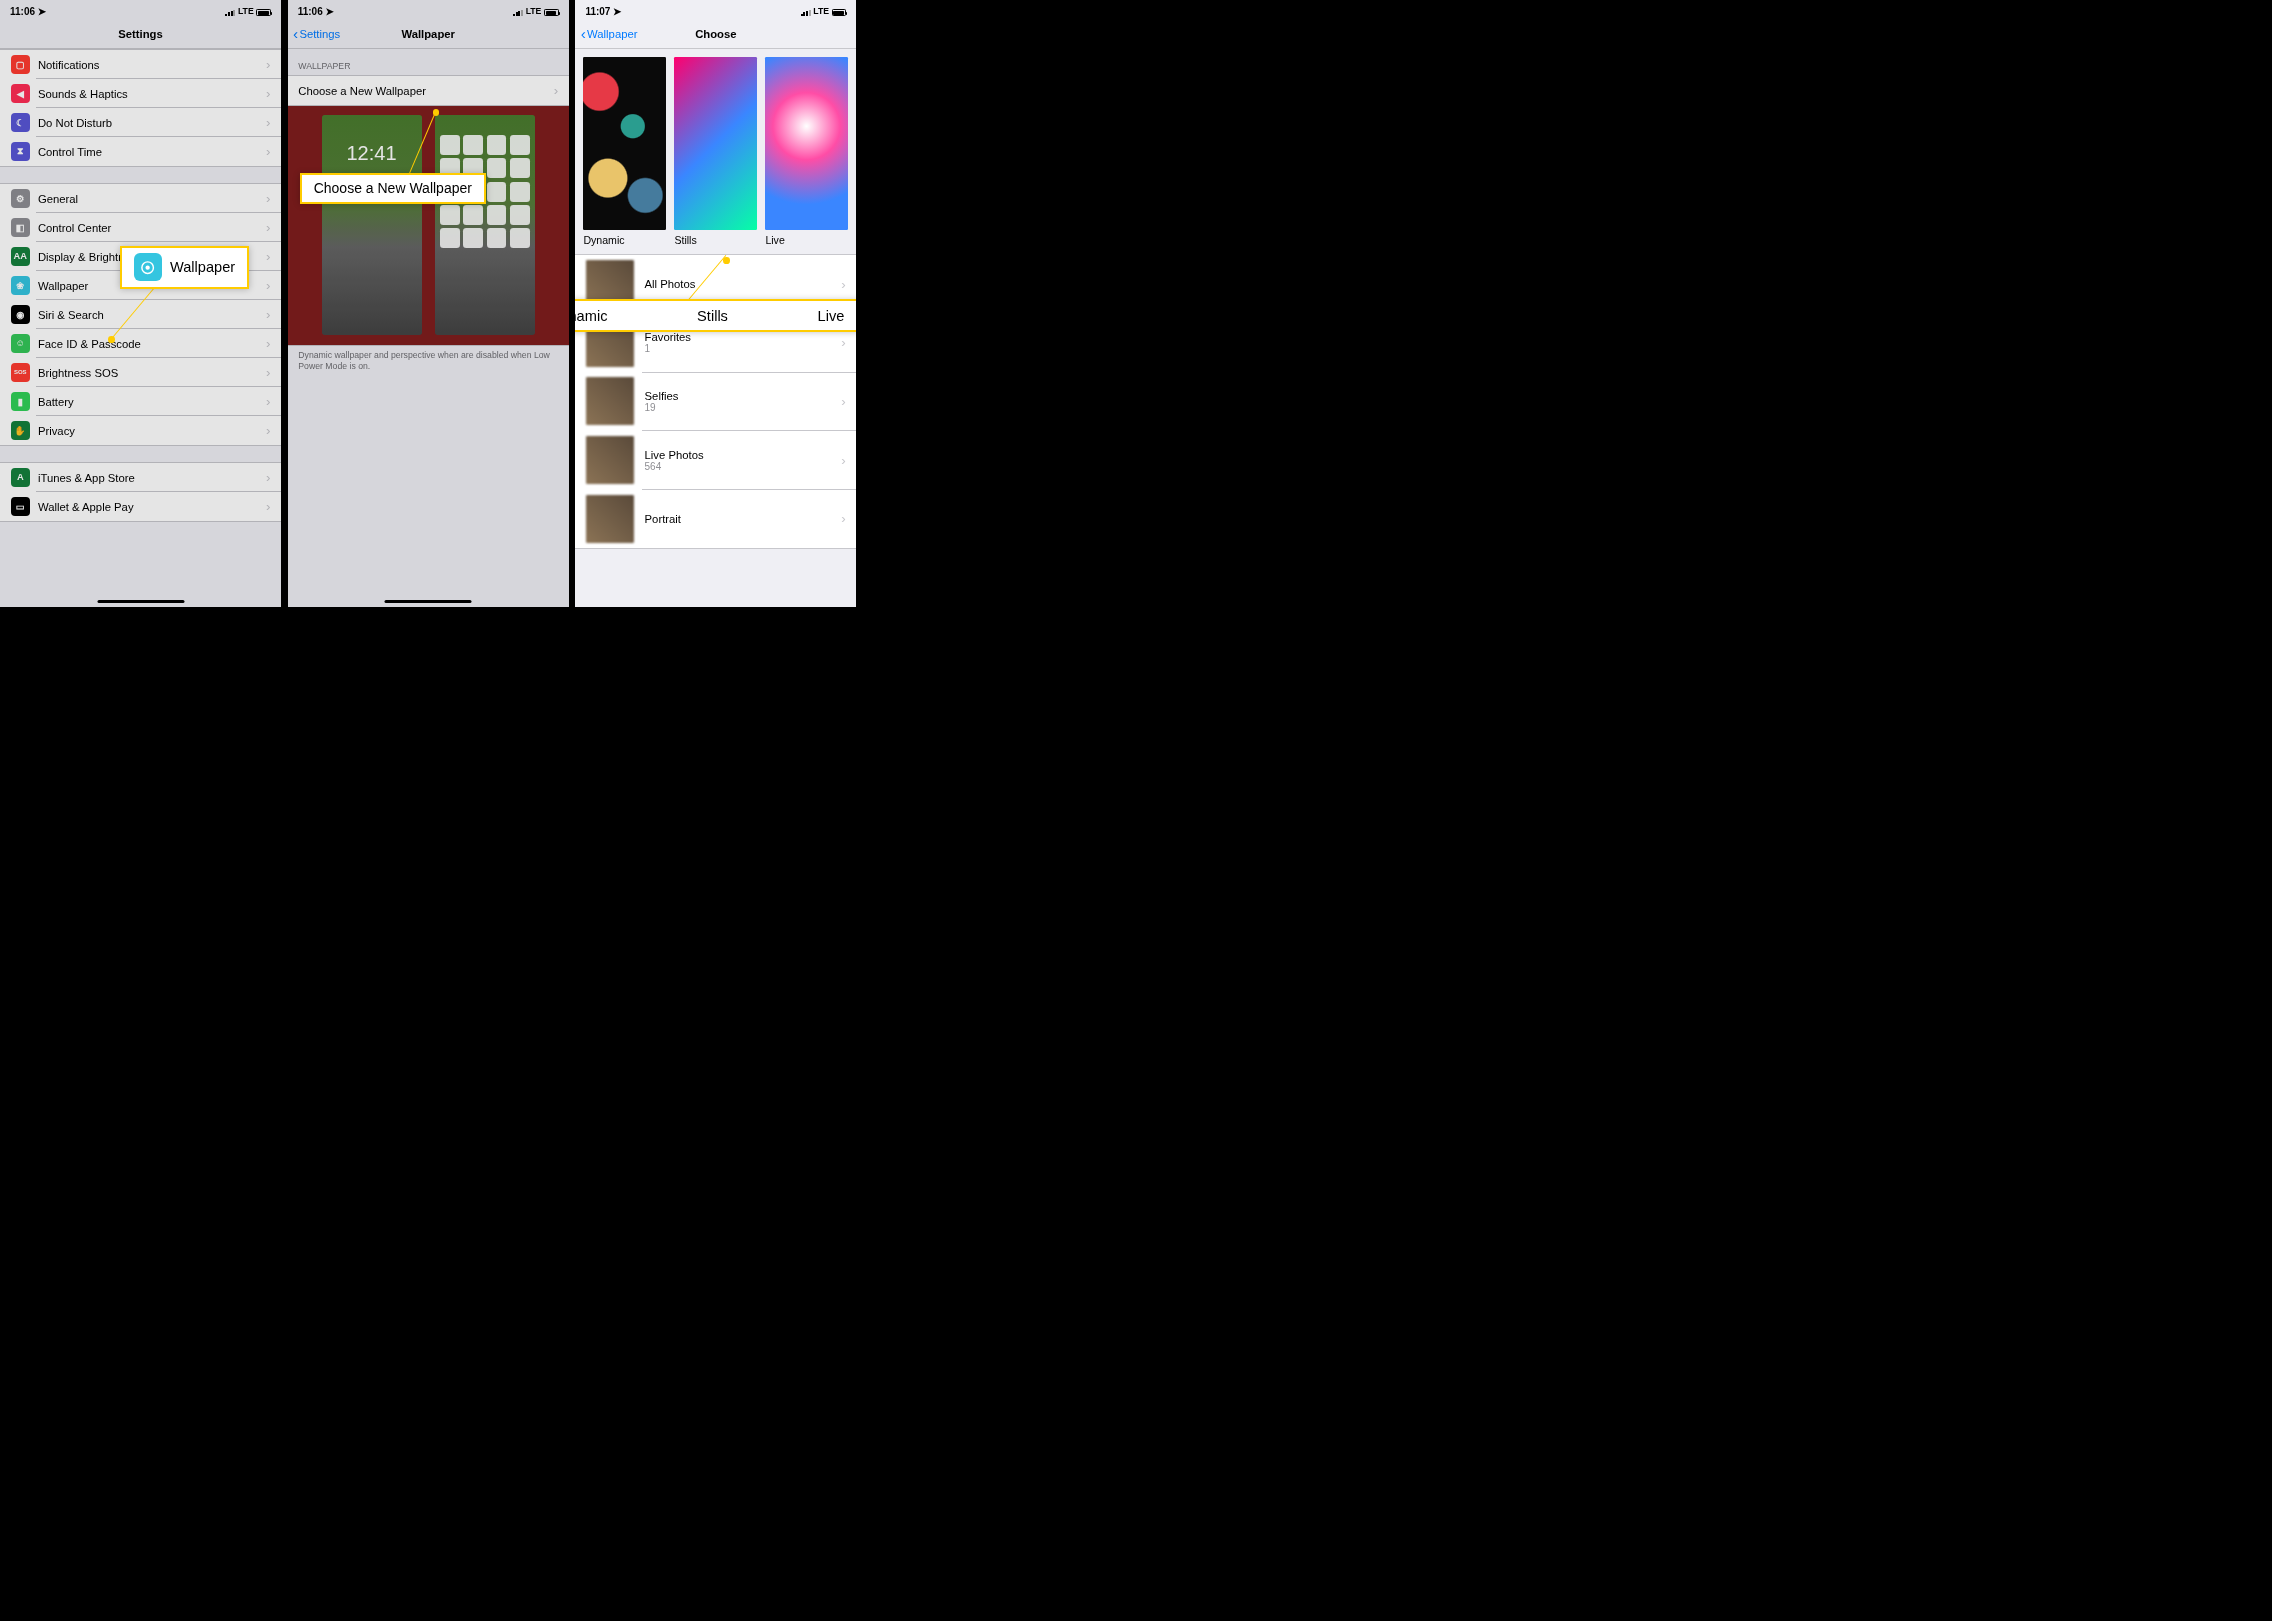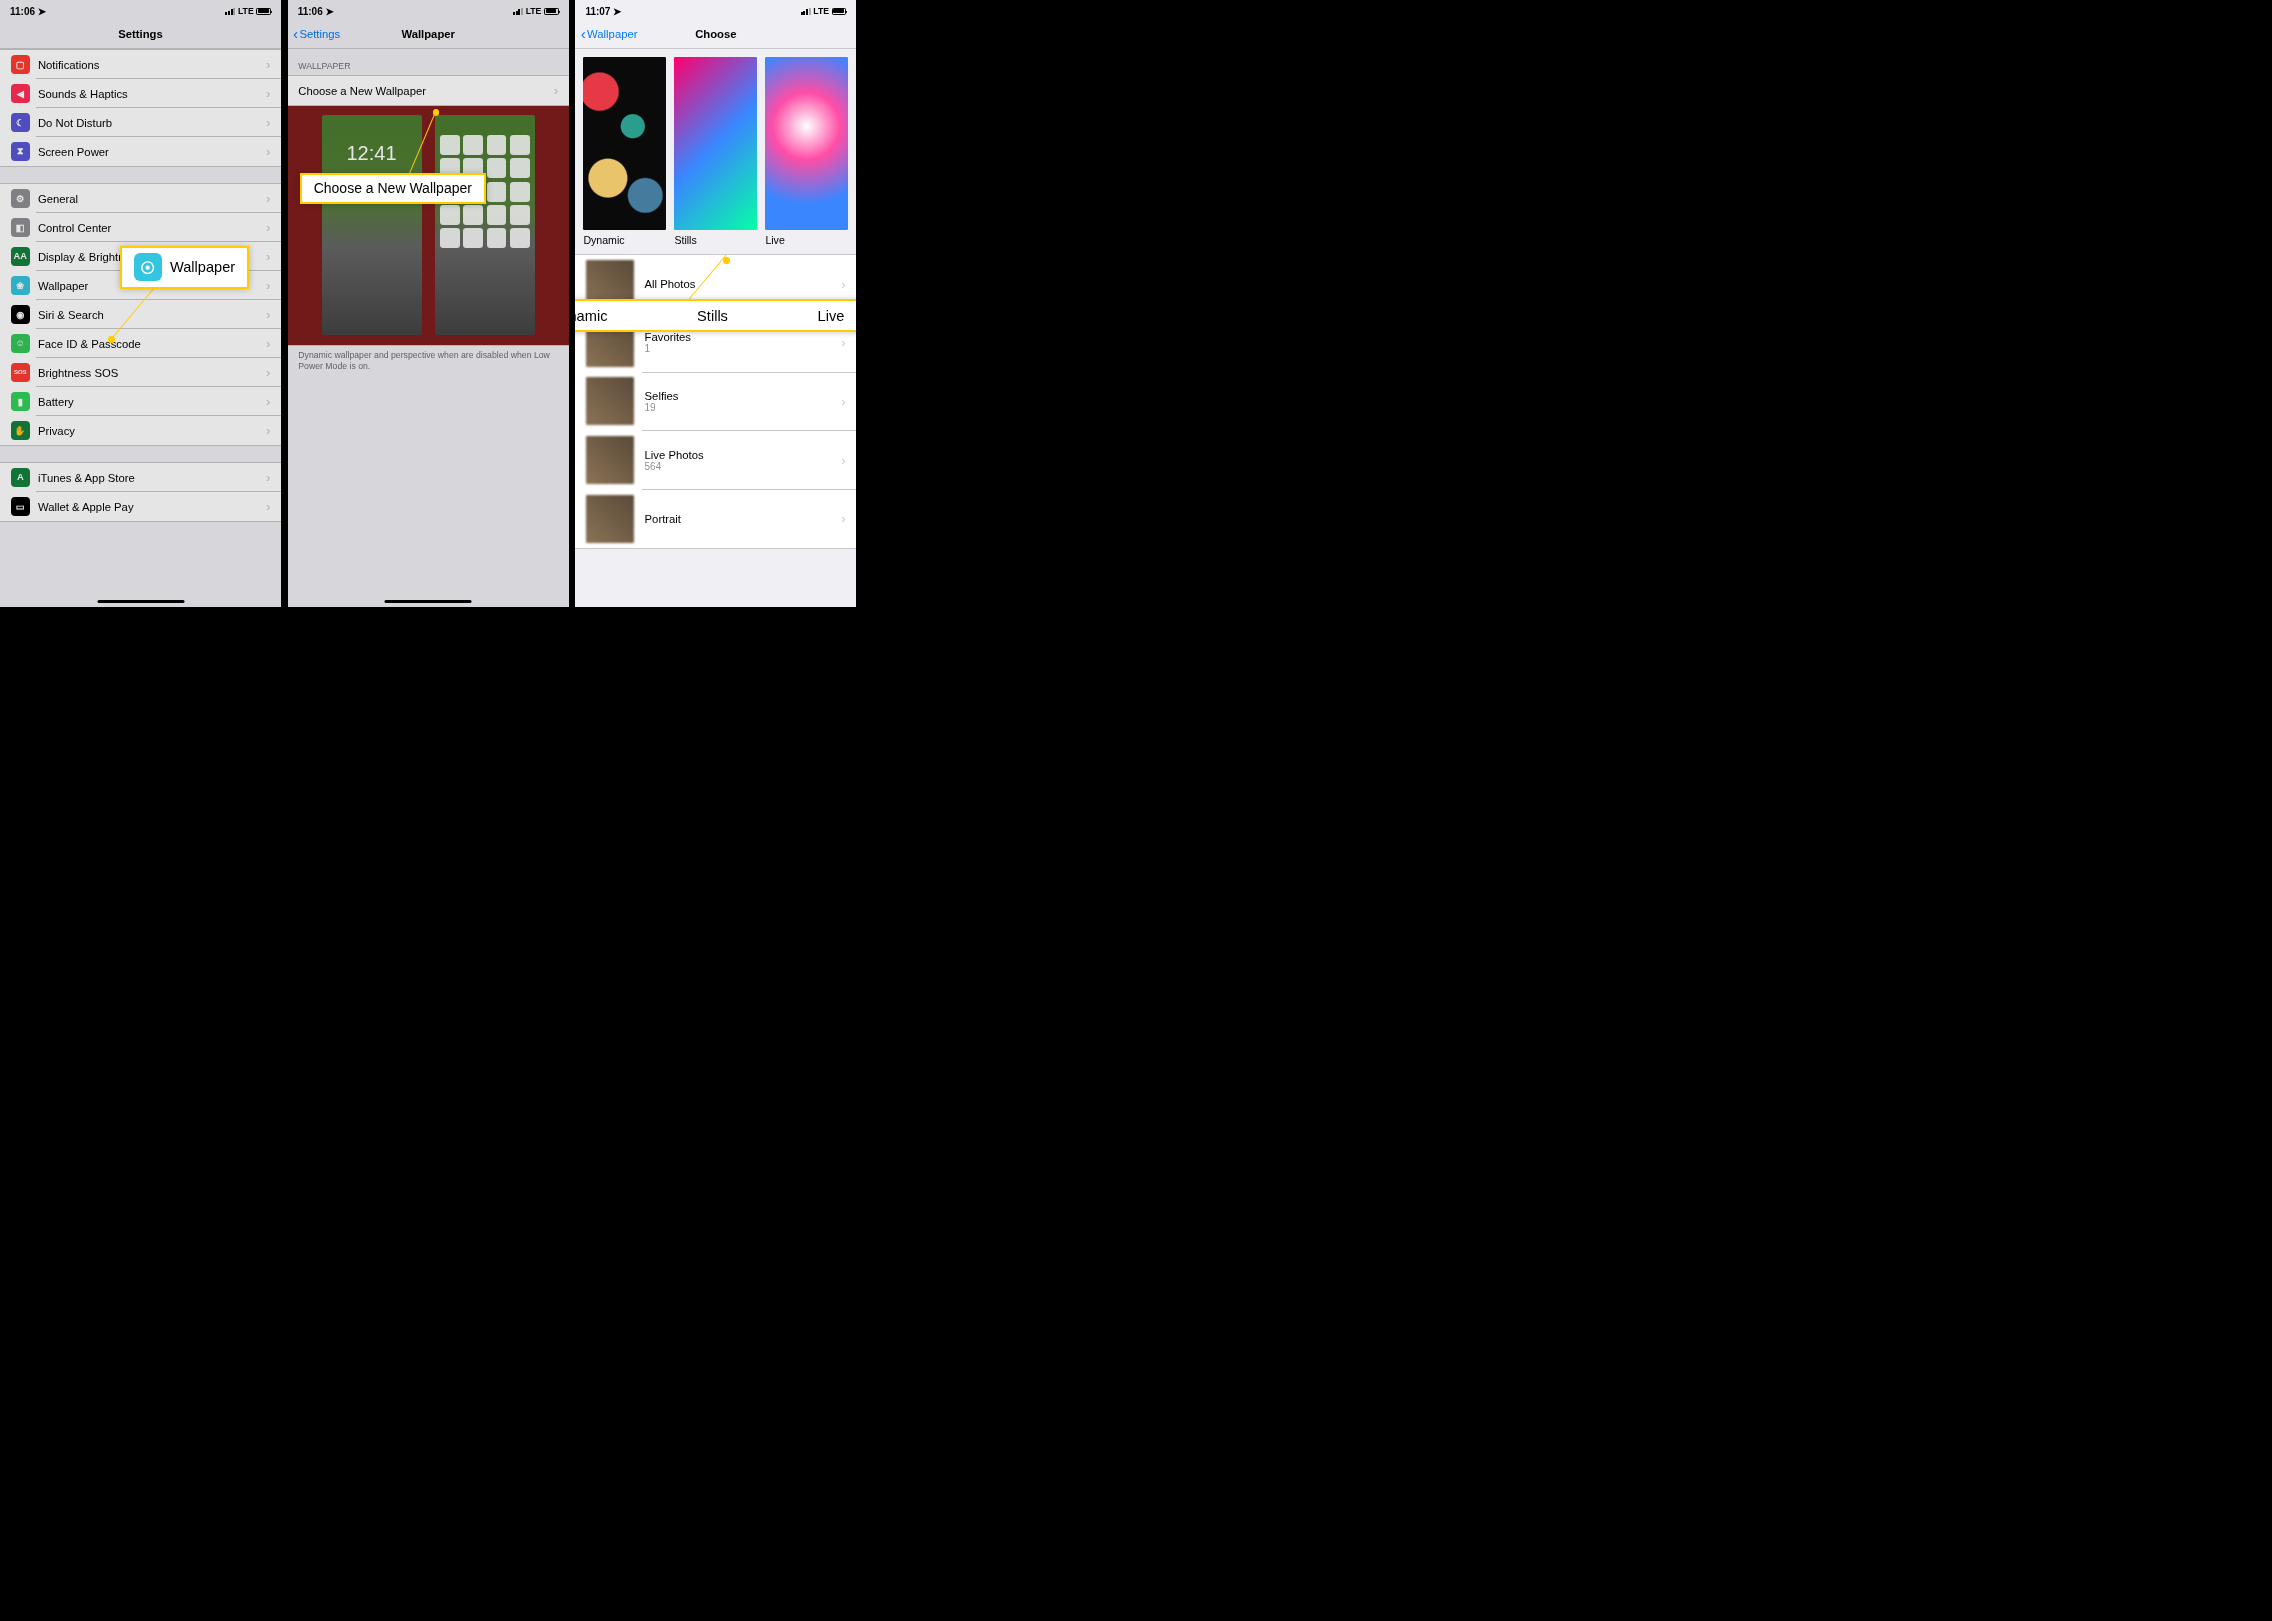--- a/index.html
+++ b/index.html
@@ -1,21 +1,21 @@
 <!DOCTYPE html>
 <html style="font-size:10.6px"><head>
 <meta charset="utf-8">
 <style>
 * { margin: 0; padding: 0; box-sizing: border-box; font-family: -apple-system, "Helvetica Neue", Arial, sans-serif; }
 body { background: #000; display: flex; gap: 6.7px; padding: 0; }
 .phone { width: 281px; height: 607px; background: #efeff4; position: relative; overflow: hidden; }
 .phone.dimmed::after { content:""; position:absolute; inset:0; background: rgba(0,0,0,0.1); pointer-events:none; }
 .status-bar { height: 20px; display: flex; justify-content: space-between; align-items: center; padding: 2.7px 10px 0; font-size: 10px; font-weight: 600; }
 .status-left { display: flex; align-items: center; gap: 2.7px; }
-.status-right { display: flex; align-items: center; gap: 2.7px; font-size: 8.7px;}
+.status-right { display: flex; align-items: flex-end; gap: 2.7px; font-size: 8.7px;}
 .loc-icon { display:inline-block; }
 .signal { display:inline-flex; align-items:flex-end; gap:0.7px;}
 .signal span{display:inline-block;width:2px;background:#000;}
 .signal span:nth-child(1){height:2.7px}.signal span:nth-child(2){height:4px}.signal span:nth-child(3){height:5.3px}.signal span:nth-child(4){height:6.7px;background:#aaa}
 .battery { width:14.6px; height:7.3px; border:0.7px solid #000; border-radius:1.3px; position:relative; }
 .battery::after{content:"";position:absolute;right:-2px;top:2px;width:1.3px;height:2.7px;background:#000;border-radius:0 0.7px 0.7px 0}
 .battery-fill{position:absolute;left:0.7px;top:0.7px;bottom:0.7px;width:85%;background:#000;border-radius:0.7px}
 
 .nav-bar { height: 29px; display: flex; align-items: center; justify-content: center; position: relative; border-bottom: 0.7px solid #c7c7cc; }
 .nav-title { font-size: 11.3px; font-weight: 600; }
@@ -105,21 +105,21 @@
         <div class="cell-label">Sounds &amp; Haptics</div>
         <div class="cell-chevron">›</div>
       </div>
       <div class="cell">
         <div class="cell-icon ic-purple" style="font-size: 9.3px;">☾</div>
         <div class="cell-label">Do Not Disturb</div>
         <div class="cell-chevron">›</div>
       </div>
       <div class="cell">
         <div class="cell-icon ic-purple" style="font-size: 9.3px;">⧗</div>
-        <div class="cell-label">Screen Power</div>
+        <div class="cell-label">Control Time</div>
         <div class="cell-chevron">›</div>
       </div>
     </div>
   <div class="spacer"></div>
   <div class="cell-group" id="s1gB">
       <div class="cell">
         <div class="cell-icon ic-gray" style="font-size: 9.3px;">⚙</div>
         <div class="cell-label">General</div>
         <div class="cell-chevron">›</div>
       </div>

